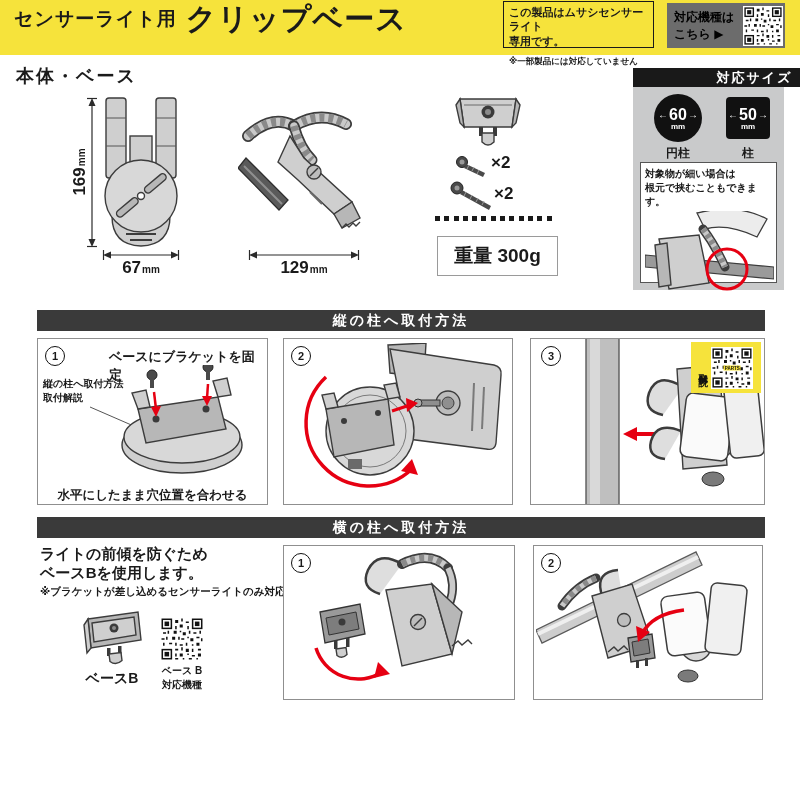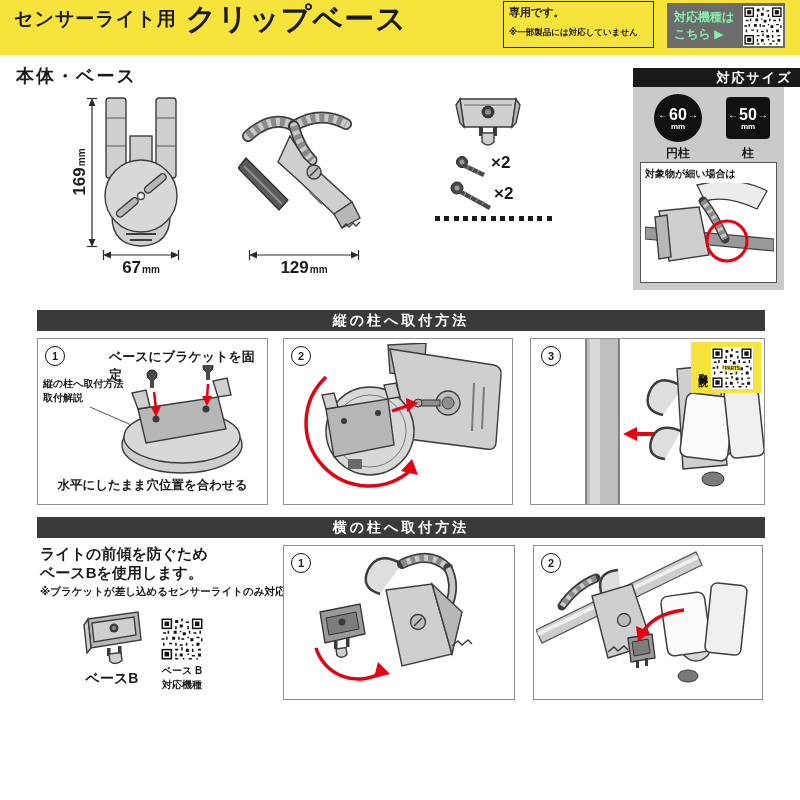--- a/index.html
+++ b/index.html
@@ -11,21 +11,21 @@
   .topbar{left:0;top:0;width:800px;height:55px;background:var(--yellow,#F6E33B);}
   .title-row{left:14px;top:0;height:38px;display:flex;align-items:center;}
   .title-pre{font-size:19px;font-weight:900;letter-spacing:1px;}
   .title-main{font-size:30px;font-weight:900;letter-spacing:1px;margin-left:9px;}
   .notice-box{left:503px;top:1px;width:151px;height:47px;border:1.5px solid #1a1a1a;
               background:var(--yellow,#F6E33B);padding:3px 5px;box-sizing:border-box;}
   .notice-l{font-size:11px;font-weight:900;line-height:1.3;}
   .notice-n{font-size:8.5px;font-weight:700;margin-top:8px;}
   .models-box{left:667px;top:3px;width:118px;height:45px;background:var(--box-gray,#6C6C6C);
               display:flex;align-items:center;box-sizing:border-box;padding:2px 2px 2px 7px;cursor:pointer;}
-  .models-label{color:#86efac;font-size:12px;font-weight:900;line-height:1.35;flex:1;}
+  .models-label{color:#000000;font-size:12px;font-weight:900;line-height:1.35;flex:1;}
   .qr-tile{background:#fff;display:block;}
   .qr-tile svg{display:block;width:100%;height:100%;}
   .models-box .qr-tile{width:40px;height:40px;}
 
   
   .main-heading{left:16px;top:64px;font-size:18px;font-weight:900;letter-spacing:2px;}
   .dim-label{display:flex;align-items:baseline;justify-content:center;font-weight:900;}
   .dim-val{font-size:17px;}
   .dim-unit{font-size:10px;font-weight:700;margin-left:1px;}
   .qty-label{font-size:17px;font-weight:900;}
@@ -107,20 +107,21 @@
 </svg>
 
 <div class="page">
 
   <div class="abs topbar">
     <div class="abs title-row">
       <span class="title-pre">センサーライト用</span>
       <span class="title-main">クリップベース</span>
     </div>
     <div class="abs notice-box">
+      <div class="notice-l">この製品はムサシセンサーライト</div>
       <div class="notice-l">専用です。</div>
       <div class="notice-n">※一部製品には対応していません</div>
     </div>
     <div class="abs models-box">
       <div class="models-label">
         <div>対応機種は</div>
         <div>こちら ▶</div>
       </div>
       <span class="qr-tile">
           <svg viewBox="0 0 29 29">
@@ -232,20 +233,21 @@
     <circle cx="7" cy="7" r="2.5" fill="#9a9a9a"></circle>
     <polygon points="12,9 41,25 39,29 10,13" fill="#4a4a4a"></polygon>
     <line x1="16" y1="11" x2="14" y2="15" stroke="#9a9a9a"></line>
       <line x1="22" y1="14" x2="20" y2="18" stroke="#9a9a9a"></line>
     <line x1="28" y1="17" x2="26" y2="21" stroke="#9a9a9a"></line>
       <line x1="34" y1="20" x2="32" y2="24" stroke="#9a9a9a"></line>
   </svg>
   <div class="abs qty-label" style="left:494px;top:184px;">×2</div>
 
   <div class="abs dots-sep"></div>
+  <div class="abs weight-box">重量 300g</div>
 
   <div class="abs size-panel">
     <div class="abs size-title">対応サイズ</div>
 
     <div class="abs size-circle">
       <div class="size-valrow">
         <span class="size-arrow">←</span>
         <span class="size-val">60</span>
         <span class="size-arrow">→</span>
       </div>
@@ -258,20 +260,21 @@
         <span class="size-arrow">←</span>
         <span class="size-val">50</span>
         <span class="size-arrow">→</span>
       </div>
       <div class="size-unit">mm</div>
     </div>
     <div class="abs size-cap" style="left:93px;top:77px;width:44px;">柱</div>
 
     <div class="abs size-note">
       <div class="size-note-line">対象物が細い場合は</div>
+      <div class="size-note-line">根元で挟むこともできます。</div>
       <svg width="129" height="84" viewBox="0 0 129 84" style="margin-top:2px;">
         <path d="M52 2 Q92 -8 122 8 L112 26 Q82 12 60 18 Z" fill="#ececec" stroke="#3c3c3c" stroke-width="1.3"></path>
         <polygon points="0,44 129,56 129,68 0,56" fill="#9a9a9a" stroke="#3c3c3c" stroke-width="1.2"></polygon>
         <polygon points="14,28 54,24 64,72 24,78" class="part"></polygon>
         <polygon points="10,34 22,32 26,74 14,76" class="part3"></polygon>
         <path d="M58 18 Q70 34 80 56" fill="none" stroke="#3c3c3c" stroke-width="9" stroke-linecap="round"></path>
         <path d="M58 18 Q70 34 80 56" fill="none" stroke="#c9c9c9" stroke-width="6"></path>
         <path d="M58 18 Q70 34 80 56" fill="none" stroke="#8a8a8a" stroke-width="6" stroke-dasharray="4 3"></path>
         <circle cx="82" cy="58" r="20" class="red" stroke-width="3"></circle>
       </svg>
@@ -298,21 +301,21 @@
       <circle cx="116" cy="44" r="3.5" fill="#3a3a3a"></circle>
       <circle cx="62" cy="10" r="5" fill="#4a4a4a" stroke="#222"></circle>
       <rect x="60" y="14" width="4" height="9" fill="#4a4a4a"></rect>
       <circle cx="118" cy="2" r="5" fill="#4a4a4a" stroke="#222"></circle>
       <rect x="116" y="6" width="4" height="9" fill="#4a4a4a"></rect>
       <line x1="64" y1="27" x2="66" y2="44" class="red" stroke-width="2.5"></line>
       <polygon points="66,52 61,42 71,41" class="redfill"></polygon>
       <line x1="118" y1="19" x2="117" y2="33" class="red" stroke-width="2.5"></line>
       <polygon points="117,41 112,31 122,31" class="redfill"></polygon>
     </svg>
-    <div class="abs s-caption" style="left:0;bottom:10px;">水平にしたまま穴位置を合わせる</div>
+    <div class="abs s-caption" style="left:0;bottom:0;">水平にしたまま穴位置を合わせる</div>
   </div>
 
   <div class="abs sbox" style="left:283px;top:338px;width:230px;height:167px;">
     <div class="abs stepnum" style="left:7px;top:7px;">2</div>
     <svg class="abs" style="left:8px;top:4px;" width="214" height="158" viewBox="0 0 214 158">
       <polygon points="96,2 134,0 132,34 98,30" class="part3"></polygon>
       <path d="M98 6 L202 22 Q210 24 209 32 L204 100 Q203 108 194 106 L116 96 Z" class="part"></path>
       <line x1="182" y1="40" x2="180" y2="88" stroke="#7a7a7a" stroke-width="2"></line>
       <line x1="192" y1="44" x2="190" y2="86" stroke="#7a7a7a" stroke-width="2"></line>
       <circle cx="156" cy="60" r="12" fill="#bdbdbd" stroke="#3c3c3c" stroke-width="1.3"></circle>

